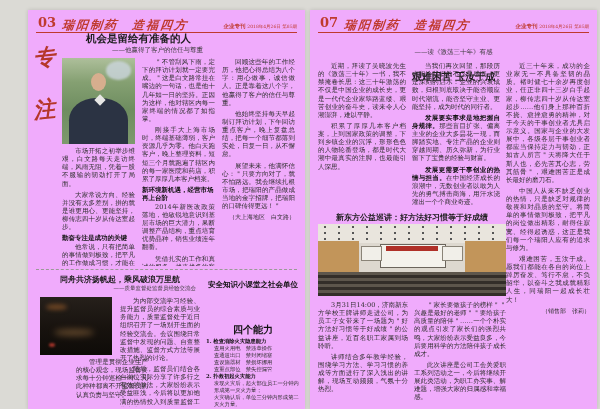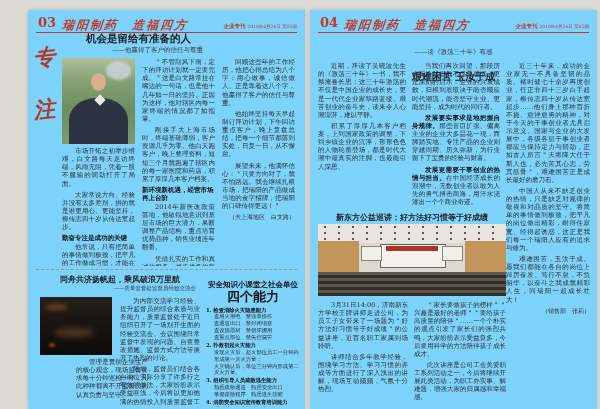--- a/index.html
+++ b/index.html
@@ -1,18 +1,18 @@
 <!DOCTYPE html>
 <html><head>
 <meta charset="utf-8">
 <style>
   html,body{margin:0;padding:0;}
   body{width:600px;height:409px;background:#dbdad5;overflow:hidden;position:relative;
        font-family:"DejaVu Serif","Liberation Serif",serif;}
-  .sheet{position:absolute;top:10px;height:399px;background:#7dd3fc;box-shadow:0 0 4px rgba(0,0,0,.15);}
+  .sheet{position:absolute;top:10px;height:399px;background:#f0abfc;box-shadow:0 0 4px rgba(0,0,0,.15);}
   #page03{left:28px;width:277px;}
   #page04{left:310px;width:287px;}
 
   
   .hdr-no{position:absolute;top:5px;left:10px;color:#bf3a2e;font-size:13px;font-weight:bold;}
   .hdr-slogan{position:absolute;top:7px;left:34px;color:#bf3a2e;font-size:12px;font-weight:bold;
               font-style:italic;letter-spacing:2px;transform:skewX(-6deg);white-space:nowrap;}
   .hdr-ed{position:absolute;top:13px;right:8px;color:#bf3a2e;font-size:5.5px;font-weight:bold;white-space:nowrap;}
   .hdr-eddate{font-size:4.5px;font-weight:normal;}
   .hdr-rule{position:absolute;top:22px;left:8px;right:8px;height:1px;background:#bf3a2e;}
@@ -120,21 +120,21 @@
     <p class="bt">管理是贯彻企业生产的核心观念，现场监督要求每十分钟巡检一环，凡此种种都离不开监督员的认真负责与坚守。</p>
   </div>
   <div class="col" style="left:92px;top:287px;width:80px;height:110px;">
     <p class="bt">为内部交流学习经验、提升监督员的综合素质与业务能力，质量监督处于近日组织召开了一场别开生面的经验交流会。会议围绕日常监督中发现的问题、自查整改措施、监督方式方法等展开了热烈的讨论。</p>
     <p class="bt">随后，监督员们结合各自岗位实际分享了许多行之有效的做法，大家纷纷表示受益匪浅，今后将以更加饱满的热情投入到质量监督工作中去。</p>
 
   </div>
 
   <div class="col boxcol" style="left:178px;top:262px;width:94px;height:135px;">
     <div class="ctr" style="font-size:7.5px;font-weight:bold;color:#111;line-height:1.2;margin-top:8px;">安全知识小课堂之社会单位</div>
-    <div class="ctr" style="font-size:13px;font-weight:bold;color:#111;line-height:1.2;margin-bottom:2px;">四个能力</div>
+    <div class="ctr" style="font-size:10px;font-weight:bold;color:#111;line-height:1.2;margin-bottom:2px;margin-top:35px;">四个能力</div>
     <div class="safety-item">
       <span class="ih">1. 检查消除火灾隐患能力</span>
       <span class="is">查用火用电　禁违章操作</span>
       <span class="is">查通道出口　禁封闭堵塞</span>
       <span class="is">查设施器材　禁损坏挪用</span>
       <span class="is">查重点部位　禁失控漏管</span>
     </div>
     <div class="safety-item">
       <span class="ih">2. 扑救初起火灾能力</span>
       <span class="is">发现火灾后，起火部位员工一分钟内形成第一灭火力量；</span>
@@ -150,21 +150,21 @@
       <span class="is">明确宣传教育培训人员</span>
       <span class="is">明确宣传教育培训内容</span>
       <span class="is">开展全员消防安全培训</span>
 
     </div>
 
   </div>
 </div>
 
 <div class="sheet" id="page04">
-  <div class="hdr-no">04</div>
+  <div class="hdr-no">07</div>
   <div class="hdr-slogan">瑞阳制药　造福四方</div>
   <div class="hdr-ed">
     <span>企业专刊</span>
     <span class="hdr-eddate">2018年4月26日 第85期</span>
   </div>
   <div class="hdr-rule"></div>
 
   <div class="atitle ctr" style="top:24px;left:0;width:287px;font-size:10px;margin-top:36px;">艰难困苦 玉汝于成</div>
   <div class="asub ctr" style="top:38px;left:0;width:287px;font-size:6.5px;text-align:center;">——读《激荡三十年》有感</div>
 

